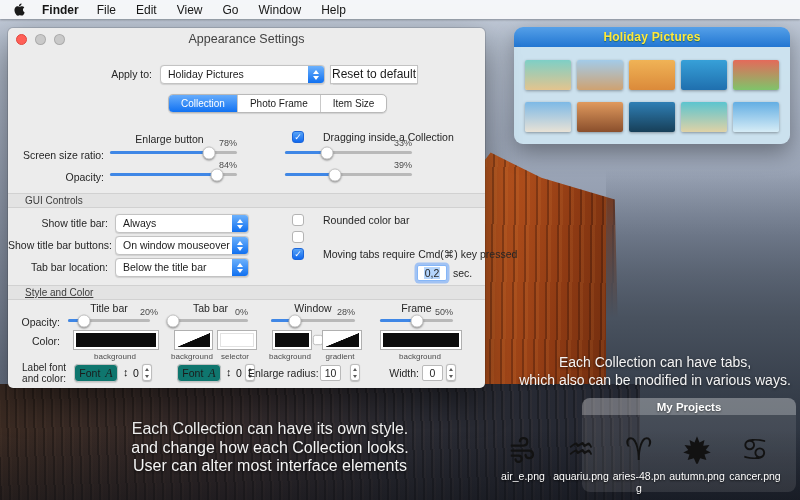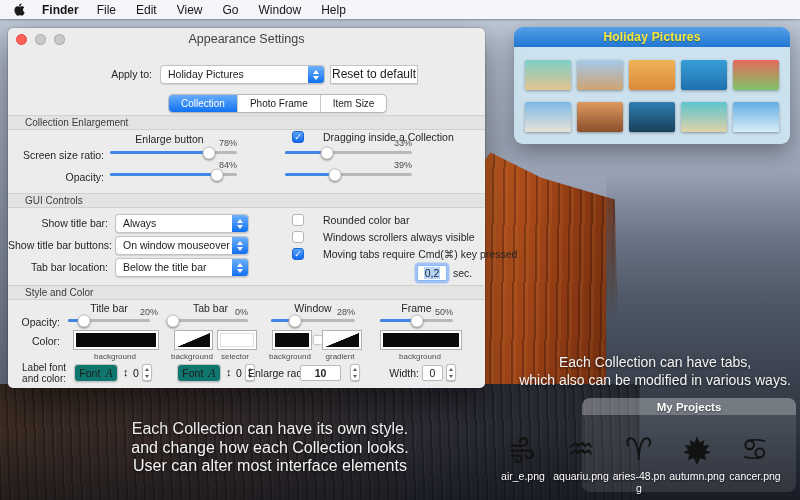--- a/index.html
+++ b/index.html
@@ -236,21 +236,20 @@
         </span>
     </div>
     <div class="btn" style="left:322px;top:37px;width:88px;">Reset to default</div>
 
     <div class="seg" style="left:160px;top:66px;">
       <span class="s active">Collection</span>
       <span class="s">Photo Frame</span>
       <span class="s">Item Size</span>
     </div>
 
-    <div class="stripe" style="top:87px;">Collection Enlargement</div>
     <div style="position:absolute;left:94px;top:105px;width:135px;text-align:center;">Enlarge button</div>
     <div class="cbrow" style="left:284px;top:103px;">
       <span class="cb on"></span>
       <span class="cblabel">Dragging inside a Collection</span>
     </div>
 
     <div class="rlabel" style="left:0;top:121px;width:96px;">Screen size ratio:</div>
     <span class="pct" style="left:195px;top:110px;">78%</span>
     <div class="slider" style="left: 102px; top: 117px; width: 127px; --pct: 78%;">
         <div class="track"></div>
@@ -304,33 +303,32 @@
           <i class="tri-dn"></i>
         </span>
     </div>
 
     <div class="cbrow" style="left:284px;top:186px;">
       <span class="cb"></span>
       <span class="cblabel">Rounded color bar</span>
     </div>
     <div class="cbrow" style="left:284px;top:203px;">
       <span class="cb"></span>
-      <span class="cblabel">Windows scrollers always visible</span>
     </div>
     <div class="cbrow" style="left:284px;top:220px;">
       <span class="cb on"></span>
       <span class="cblabel">Moving tabs require Cmd(⌘) key pressed</span>
     </div>
     <div style="position:absolute;left:290px;top:239px;white-space:nowrap;margin-top:17px;">Labels display delay:</div>
     <div class="field focus" style="left:409px;top:237px;width:30px;height:16px;">
       <span class="sel">0,2</span>
     </div>
     <div style="position:absolute;left:445px;top:239px;">sec.</div>
 
-    <div class="stripe" style="top:257px;">Style and Color</div>
+    <div class="stripe" style="top:257px;text-decoration:underline;">Style and Color</div>
 
     <div style="position:absolute;left:60px;top:274px;width:82px;text-align:center;">Title bar</div>
     <div style="position:absolute;left:165px;top:274px;width:75px;text-align:center;">Tab bar</div>
     <div style="position:absolute;left:263px;top:274px;width:84px;text-align:center;">Window</div>
     <div style="position:absolute;left:372px;top:274px;width:73px;text-align:center;">Frame</div>
 
     <div class="rlabel" style="left:0;top:288px;width:52px;">Opacity:</div>
     <span class="pct" style="left:116px;top:279px;">20%</span>
     <div class="slider" style="left: 60px; top: 285px; width: 82px; --pct: 20%;">
         <div class="track"></div>
@@ -393,19 +391,19 @@
     <span class="numtxt" style="left:125px;top:339px;">0</span>
     <span class="stp" style="left:134px;top:336px;"></span>
     <div class="fbtn" style="left:169px;top:336px;width:44px;">
       <span>Font</span>
       <span class="fa">A</span>
     </div>
     <span class="updown" style="left:218px;top:338px;">↕</span>
     <span class="numtxt" style="left:228px;top:339px;">0</span>
     <span class="stp" style="left:237px;top:336px;"></span>
     <div class="rlabel" style="left:240px;top:339px;width:68px;">Enlarge radius:</div>
-    <div class="field" style="left:292px;top:337px;width:41px;height:16px;font-weight:bold;">10</div>
+    <div class="field" style="left:312px;top:337px;width:21px;height:16px;">10</div>
     <span class="stp" style="left:342px;top:336px;"></span>
     <div class="rlabel" style="left:366px;top:339px;width:45px;">Width:</div>
     <div class="field" style="left:414px;top:337px;width:21px;height:16px;">0</div>
     <span class="stp" style="left:438px;top:336px;"></span>
   </div>
 </div>
 
 </body></html>

